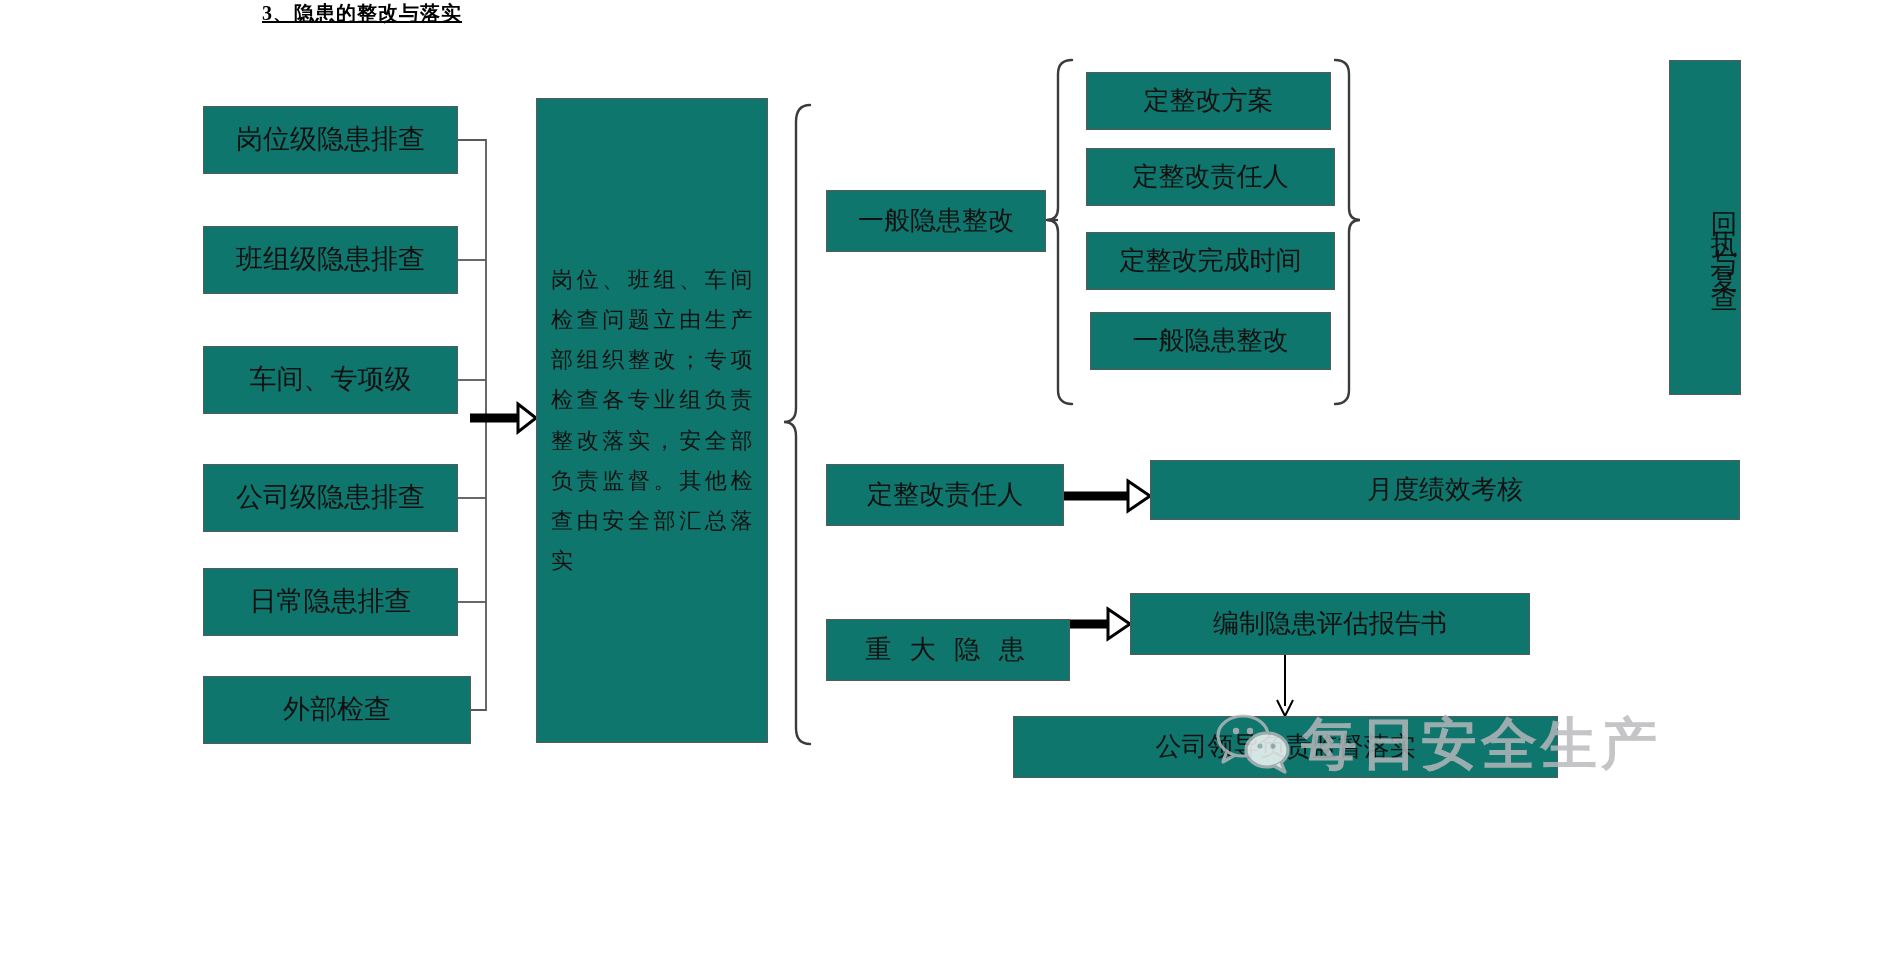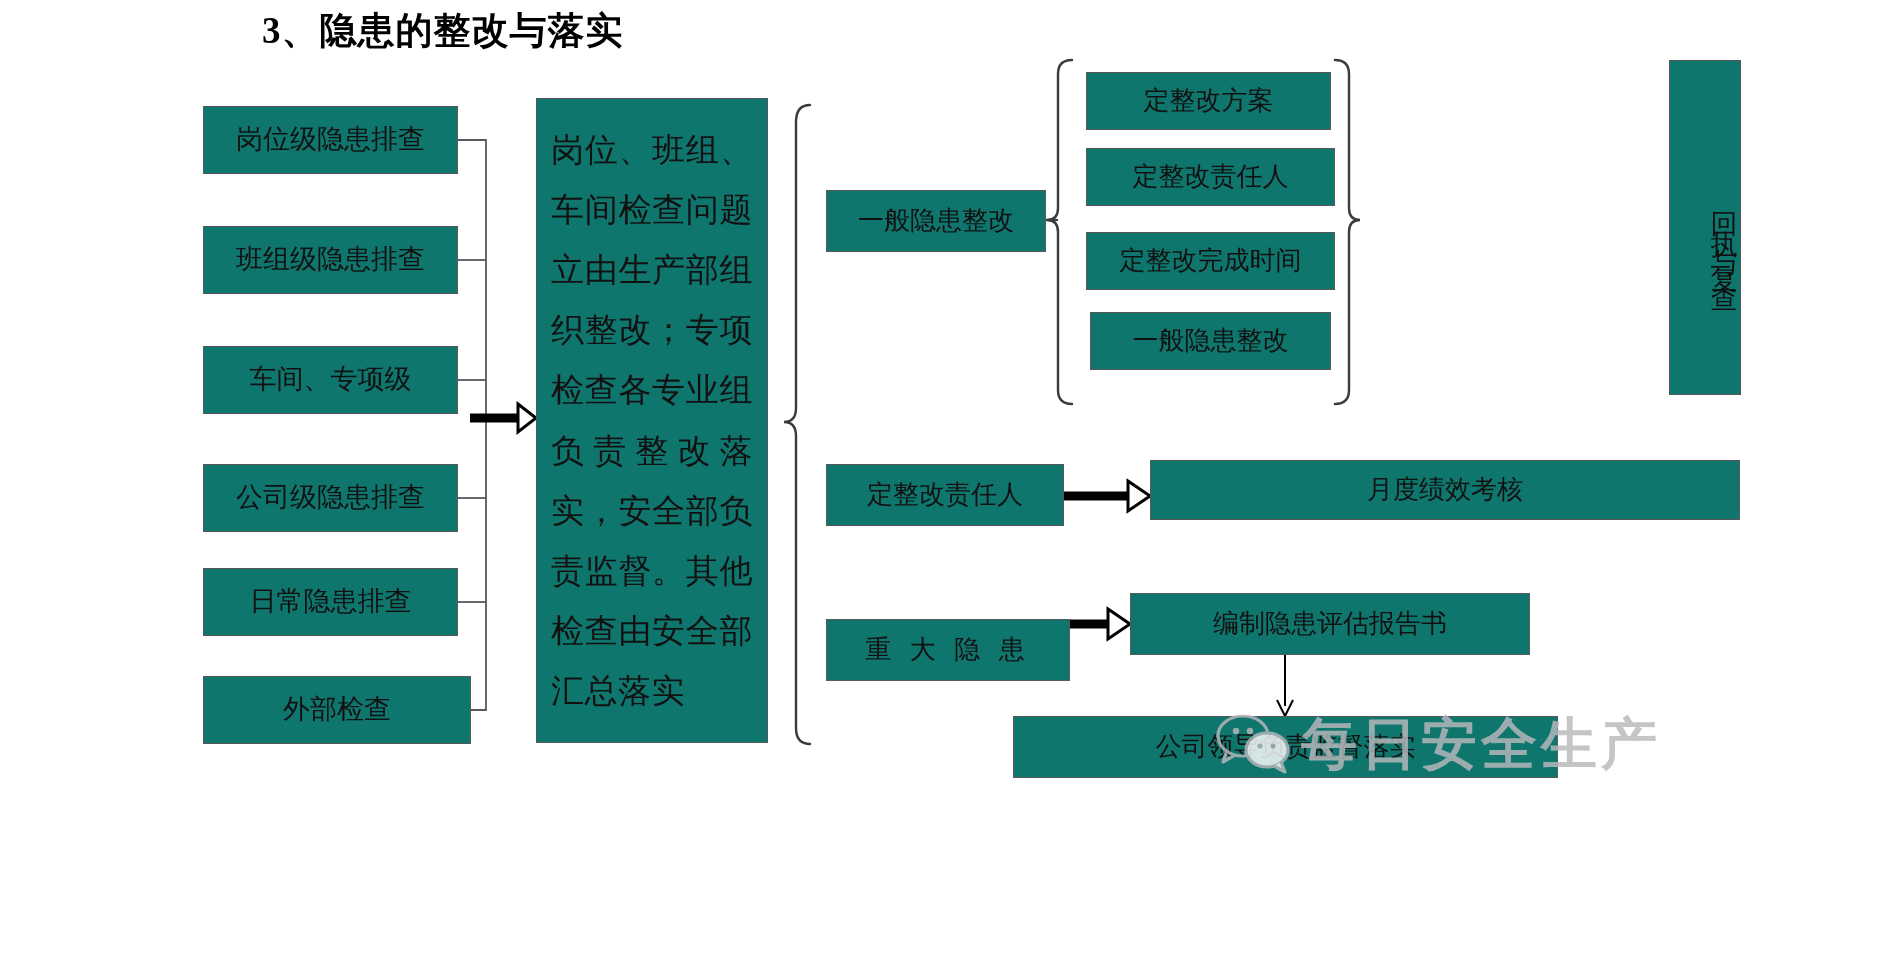--- a/index.html
+++ b/index.html
@@ -10,25 +10,26 @@
   #canvas{
     position:relative;
     width:1894px;
     height:971px;
     background:#fff;
     overflow:hidden;
   }
   .title{
     position:absolute;
     left:262px;
-    top:6px;
-    font-size:37px;
+    top:0;
+    font-size:20px;
     font-weight:bold;
     letter-spacing:1px;
     white-space:nowrap;
+    text-decoration:underline;
   }
   .box{
     position:absolute;
     box-sizing:border-box;
     border:1.6px solid #59595b;
     background:#0f766e;
     display:flex;
     align-items:center;
     justify-content:center;
     text-align:center;
@@ -36,21 +37,21 @@
     line-height:1.25;
     color:#111;
   }
   
   .lbox{width:255px;height:68px;}
   
   #center-box{
     left:536px;top:98px;width:232px;height:645px;
     align-items:center;justify-content:flex-end;
     padding:10px 14px;
-    font-size:33px;
+    font-size:22px;
     line-height:1.82;
     text-align:justify;
     text-align-last:left;
     letter-spacing:0.5px;
   }
   #center-box .inner{width:100%;}
   
   .rbox{font-size:26px;}
   
   #receipt-box{

